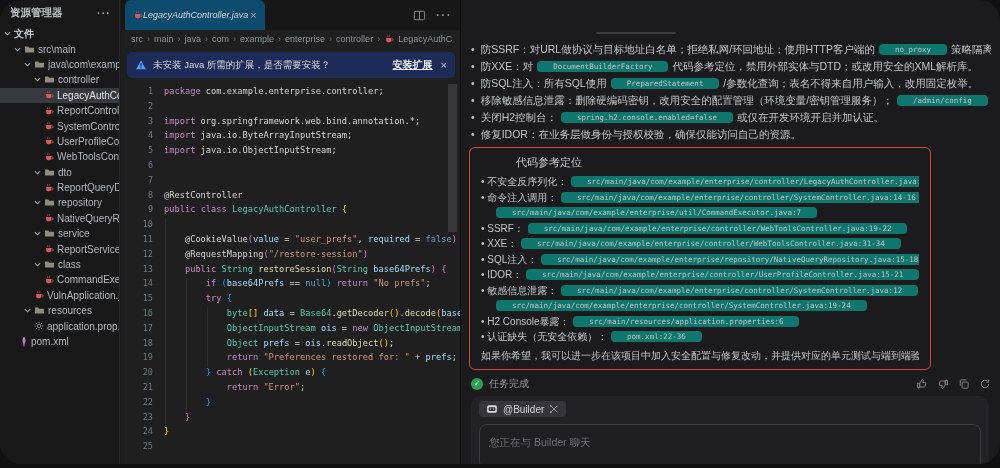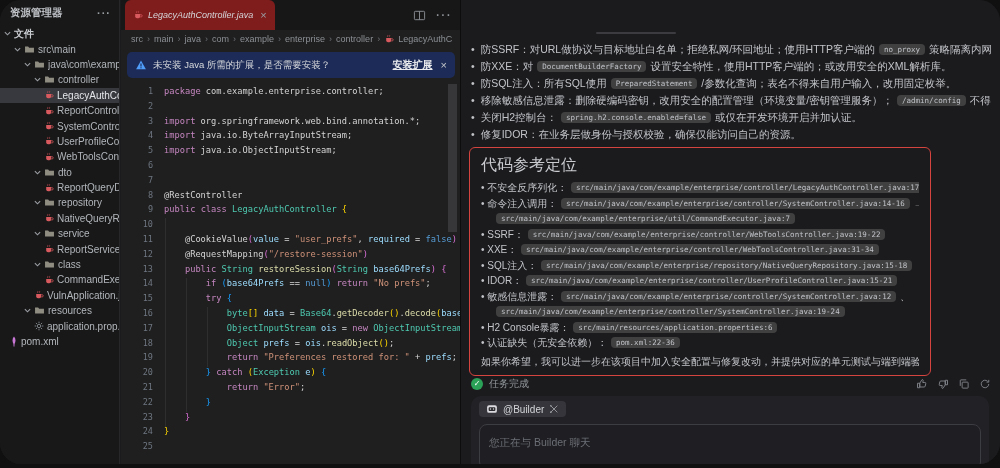--- a/index.html
+++ b/index.html
@@ -12,21 +12,21 @@
   .sb-dots{color:#9a9ea3;font-size:11px;letter-spacing:1px;cursor:pointer;}
   .tree{font-size:10px;color:#b2b6bb;}
   .tree-row{height:15.4px;display:flex;align-items:center;gap:3px;white-space:nowrap;overflow:hidden;cursor:pointer;}
   .tree-row.sel{background:#37393f;color:#e4e6e9;}
   .tree-row.sect{font-weight:bold;color:#c9ccd1;}
   .tico{display:inline-flex;align-items:center;flex:none;}
   .tlabel{overflow:hidden;text-overflow:clip;}
   
   .editor{position:absolute;left:121px;top:0;width:339px;height:468px;background:#1f1f1f;}
   .tabbar{height:30px;background:#171717;display:flex;align-items:stretch;}
-  .tab{display:flex;align-items:center;gap:5px;background:#7f1d1d;padding:0 8px;margin-left:4px;
+  .tab{display:flex;align-items:center;background:#0c4a6e;padding:0 8px;margin-left:4px;
        border-radius:6px 6px 0 0;font-size:9px;font-style:italic;color:#d5d6d9;cursor:pointer;}
   .tab-close{font-style:normal;color:#9b9fa4;font-size:11px;margin-left:2px;}
   .tab-actions{margin-left:auto;display:flex;align-items:center;gap:9px;padding-right:9px;color:#8d9196;}
   .crumbs{height:18px;display:flex;align-items:center;gap:4px;padding:0 10px;font-size:9px;color:#8b8f94;white-space:nowrap;overflow:hidden;}
   .crumb{cursor:pointer;}
   .csep{color:#6d7176;}
   .code-wrap{position:absolute;left:0;top:48px;width:339px;height:420px;overflow:hidden;}
   .banner{position:absolute;left:6px;top:4px;right:5px;height:26px;background:#1c2b57;border-radius:5px;
           display:flex;align-items:center;gap:6px;padding:0 8px;box-sizing:border-box;z-index:3;}
   .banner-text{font-size:9.5px;color:#d8dadd;flex:1;white-space:nowrap;overflow:hidden;}
@@ -45,25 +45,25 @@
   .panel{position:absolute;left:460px;top:0;width:540px;height:468px;background:#1b1b1e;border-left:1px solid #0d0d0e;box-sizing:border-box;}
   .p-head{height:34px;display:flex;align-items:center;padding:0 11px;}
   .p-title{font-size:10.5px;font-weight:bold;letter-spacing:.5px;color:#a8abaf;}
   .p-icons{margin-left:auto;display:flex;align-items:center;gap:9px;color:#8d9196;}
   .vsep{width:1px;height:12px;background:#3a3a3f;}
   .picon{display:inline-flex;cursor:pointer;}
   .handle{position:absolute;left:135px;top:32px;width:80px;height:2px;background:#3b3b40;border-radius:1px;}
   .bullets{position:absolute;left:10px;top:41px;width:520px;}
   .b-row{display:flex;gap:6px;line-height:17px;font-size:10.5px;color:#c2c4c8;white-space:nowrap;overflow:hidden;}
   .dot{flex:none;}
-  .chip{font-family:"DejaVu Sans Mono",monospace;font-size:7.5px;background:#404040;color:#c0c3c8;
-        border-radius:4px;padding:1px 5px;margin:4px 1px;vertical-align:1px;}
+  .chip{font-family:"DejaVu Sans Mono",monospace;font-size:7.5px;background:#0f766e;color:#c0c3c8;
+        border-radius:4px;padding:1px 16px;margin:4px 1px;vertical-align:1px;}
   .refbox{position:absolute;left:8px;top:147px;width:462px;box-sizing:border-box;border:1.5px solid #d5443e;
           border-radius:6px;padding:7px 11px 6px;background:#1b1b1e;}
-  .rb-title{font-size:16px;color:#c9cbcf;margin-bottom:4px;}
+  .rb-title{font-size:11px;color:#c9cbcf;margin-bottom:4px;margin-left:35px;}
   .rb-line{line-height:15.5px;font-size:10px;color:#c2c4c8;white-space:nowrap;overflow:hidden;}
   .rb-line.cont{padding-left:14px;}
   .rb-footer{margin-top:3px;font-size:10px;color:#c2c4c8;line-height:15.5px;white-space:nowrap;overflow:hidden;}
   .status{position:absolute;left:10px;top:377px;width:520px;display:flex;align-items:center;gap:6px;}
   .check{width:12px;height:12px;border-radius:50%;background:#2aa157;color:#fff;font-size:8px;line-height:12px;
          text-align:center;flex:none;}
   .status-label{font-size:10px;color:#94999b;}
   .s-icons{margin-left:auto;display:flex;gap:9px;color:#84888d;}
   .sicon{display:inline-flex;cursor:pointer;}
   .composer{position:absolute;left:10px;top:396px;width:518px;height:80px;background:#222226;border-radius:10px;
@@ -300,21 +300,21 @@
         </div>
         <div class="tree-row" style="padding-left: 34px;">
           <span class="tico">
             <svg width="10" height="10" viewBox="0 0 12 12" stroke="#8f959b" fill="none" stroke-width="1">
               <circle cx="6" cy="6" r="2.1"></circle>
               <path d="M6 .8v1.8M6 9.4v1.8M.8 6h1.8M9.4 6h1.8M2.3 2.3l1.3 1.3M8.4 8.4l1.3 1.3M9.7 2.3 8.4 3.6M3.6 8.4 2.3 9.7"></path>
             </svg>
           </span>
           <span class="tlabel">application.prop...</span>
         </div>
-        <div class="tree-row" style="padding-left: 10px;">
+        <div class="tree-row" style="padding-left: 20px;">
           <span class="tico">
             <svg width="8" height="11" viewBox="0 0 8 12">
               <path d="M4 .5C6.2 3 6.2 6.5 4 9.5 1.8 6.5 1.8 3 4 .5z" fill="#c977d6"></path>
               <line x1="4" y1="8" x2="4" y2="11.5" stroke="#c977d6" stroke-width="1"></line>
             </svg>
           </span>
           <span class="tlabel">pom.xml</span>
         </div>
       </div>
   </aside>
@@ -490,21 +490,21 @@
   <section class="panel">
     <div class="handle"></div>
 
     <div class="bullets" id="bullets">
         <div class="b-row">
           <span class="dot">•</span>
           <span><span>防SSRF：对URL做协议与目标地址白名单；拒绝私网/环回地址；使用HTTP客户端的 </span><span class="chip">no_proxy</span><span> 策略隔离内网。</span></span>
         </div>
         <div class="b-row">
           <span class="dot">•</span>
-          <span><span>防XXE：对 </span><span class="chip">DocumentBuilderFactory</span><span> 设置安全特性，使用HTTP客户端的；或改用安全的XML解析库。</span></span>
+          <span><span>防XXE：对 </span><span class="chip">DocumentBuilderFactory</span><span> 代码参考定位，禁用外部实体与DTD；或改用安全的XML解析库。</span></span>
         </div>
         <div class="b-row">
           <span class="dot">•</span>
           <span><span>防SQL注入：所有SQL使用 </span><span class="chip">PreparedStatement</span><span> /参数化查询；表名不得来自用户输入，改用固定枚举。</span></span>
         </div>
         <div class="b-row">
           <span class="dot">•</span>
           <span><span>移除敏感信息泄露：删除硬编码密钥，改用安全的配置管理（环境变量/密钥管理服务）； </span><span class="chip">/admin/config</span><span> 不得外露密钥。</span></span>
         </div>
         <div class="b-row">

